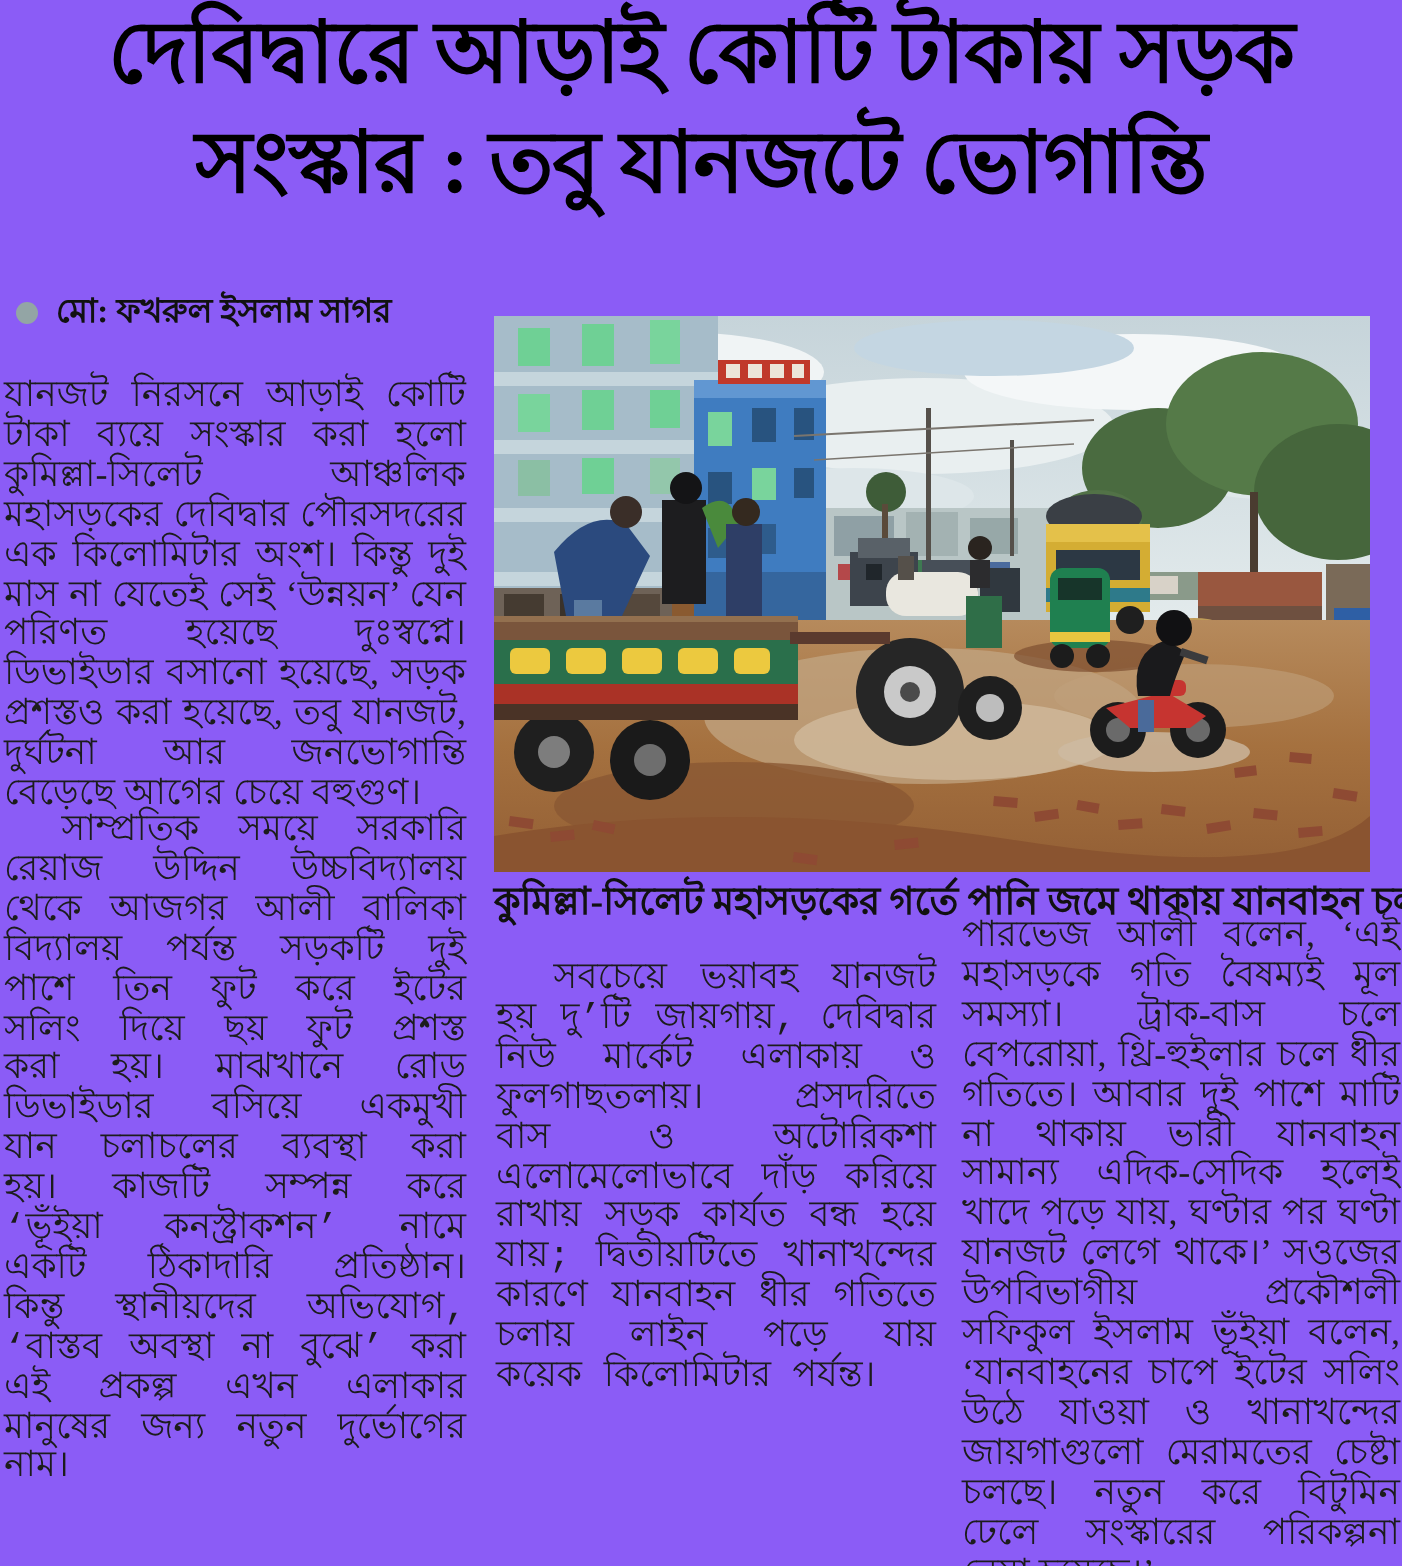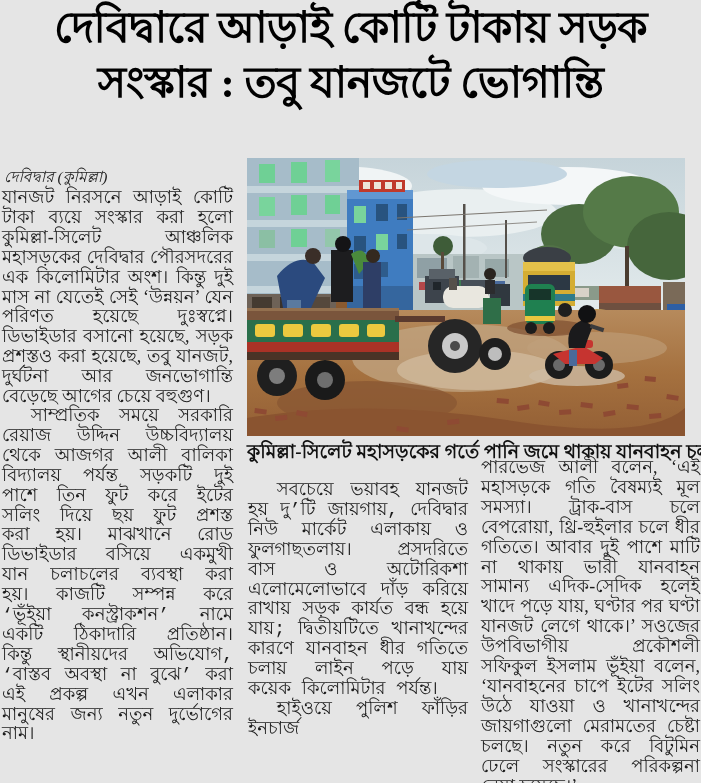--- a/index.html
+++ b/index.html
@@ -1,19 +1,19 @@
 <!DOCTYPE html>
 <html lang="bn"><head>
 <meta charset="utf-8">
 <style>
   html,body{margin:0;padding:0;background:#ffffff;}
   .page{
     position:relative;
     width:701px;height:783px;
-    background:#e5e5e5;
+    background:#8b5cf6;
     font-family:"Liberation Serif","DejaVu Serif",serif;
     color:#1b1b1b;
     overflow:hidden;
   }
   .headline{
     position:absolute;top:0px;left:0;width:701px;margin:0;
     text-align:center;font-weight:700;color:#000;
     font-size:43px;line-height:1.28;
     letter-spacing:-0.5px;
   }
@@ -60,22 +60,25 @@
     width:8px;height:8px;background:#9aa5a3;display:inline-block;flex:0 0 auto;
   }
 </style>
 </head>
 <body>
 
 <div class="page">
 
   <h1 class="headline">দেবিদ্বারে আড়াই কোটি টাকায় সড়ক সংস্কার : তবু যানজটে ভোগান্তি</h1>
 
-
-  <div class="dateline">দেবিদ্বার (কুমিল্লা)</div>
+  <div class="byline-row">
+    <span class="bullet"></span>
+    <span>মো: ফখরুল ইসলাম সাগর</span>
+  </div>
+
 
   <div class="col col-left">
     <p>যানজট নিরসনে আড়াই কোটি টাকা ব্যয়ে সংস্কার করা হলো কুমিল্লা-সিলেট আঞ্চলিক মহাসড়কের দেবিদ্বার পৌরসদরের এক কিলোমিটার অংশ। কিন্তু দুই মাস না যেতেই সেই ‘উন্নয়ন’ যেন পরিণত হয়েছে দুঃস্বপ্নে। ডিভাইডার বসানো হয়েছে, সড়ক প্রশস্তও করা হয়েছে, তবু যানজট, দুর্ঘটনা আর জনভোগান্তি বেড়েছে আগের চেয়ে বহুগুণ।</p>
     <p class="indent">সাম্প্রতিক সময়ে সরকারি রেয়াজ উদ্দিন উচ্চবিদ্যালয় থেকে আজগর আলী বালিকা বিদ্যালয় পর্যন্ত সড়কটি দুই পাশে তিন ফুট করে ইটের সলিং দিয়ে ছয় ফুট প্রশস্ত করা হয়। মাঝখানে রোড ডিভাইডার বসিয়ে একমুখী যান চলাচলের ব্যবস্থা করা হয়। কাজটি সম্পন্ন করে ‘ভূঁইয়া কনস্ট্রাকশন’ নামে একটি ঠিকাদারি প্রতিষ্ঠান। কিন্তু স্থানীয়দের অভিযোগ, ‘বাস্তব অবস্থা না বুঝে’ করা এই প্রকল্প এখন এলাকার মানুষের জন্য নতুন দুর্ভোগের নাম।</p>
   </div>
 
   <div class="photo-wrap">
     <svg width="438" height="278" viewBox="0 0 438 278" xmlns="http://www.w3.org/2000/svg">
       <defs>
         <linearGradient id="mudg" x1="0" y1="0" x2="0" y2="1">
@@ -288,20 +291,19 @@
   <div class="caption-row">
     <span class="caption-text">কুমিল্লা-সিলেট মহাসড়কের গর্তে পানি জমে থাকায় যানবাহন চলাচলে দুর্ভোগ</span>
     <span class="credit">
       <span class="credit-square"></span>
       <span>নয়া দিগন্ত</span>
     </span>
   </div>
 
   <div class="col col-mid">
     <p class="indent">সবচেয়ে ভয়াবহ যানজট হয় দু’টি জায়গায়, দেবিদ্বার নিউ মার্কেট এলাকায় ও ফুলগাছতলায়। প্রসদরিতে বাস ও অটোরিকশা এলোমেলোভাবে দাঁড় করিয়ে রাখায় সড়ক কার্যত বন্ধ হয়ে যায়; দ্বিতীয়টিতে খানাখন্দের কারণে যানবাহন ধীর গতিতে চলায় লাইন পড়ে যায় কয়েক কিলোমিটার পর্যন্ত।</p>
-    <p class="indent">হাইওয়ে পুলিশ ফাঁড়ির ইনচার্জ</p>
   </div>
 
   <div class="col col-right">
     <p>পারভেজ আলী বলেন, ‘এই মহাসড়কে গতি বৈষম্যই মূল সমস্যা। ট্রাক-বাস চলে বেপরোয়া, থ্রি-হুইলার চলে ধীর গতিতে। আবার দুই পাশে মাটি না থাকায় ভারী যানবাহন সামান্য এদিক-সেদিক হলেই খাদে পড়ে যায়, ঘণ্টার পর ঘণ্টা যানজট লেগে থাকে।’ সওজের উপবিভাগীয় প্রকৌশলী সফিকুল ইসলাম ভূঁইয়া বলেন, ‘যানবাহনের চাপে ইটের সলিং উঠে যাওয়া ও খানাখন্দের জায়গাগুলো মেরামতের চেষ্টা চলছে। নতুন করে বিটুমিন ঢেলে সংস্কারের পরিকল্পনা নেয়া হয়েছে।’</p>
   </div>
 
 </div>
 
 </body></html>

